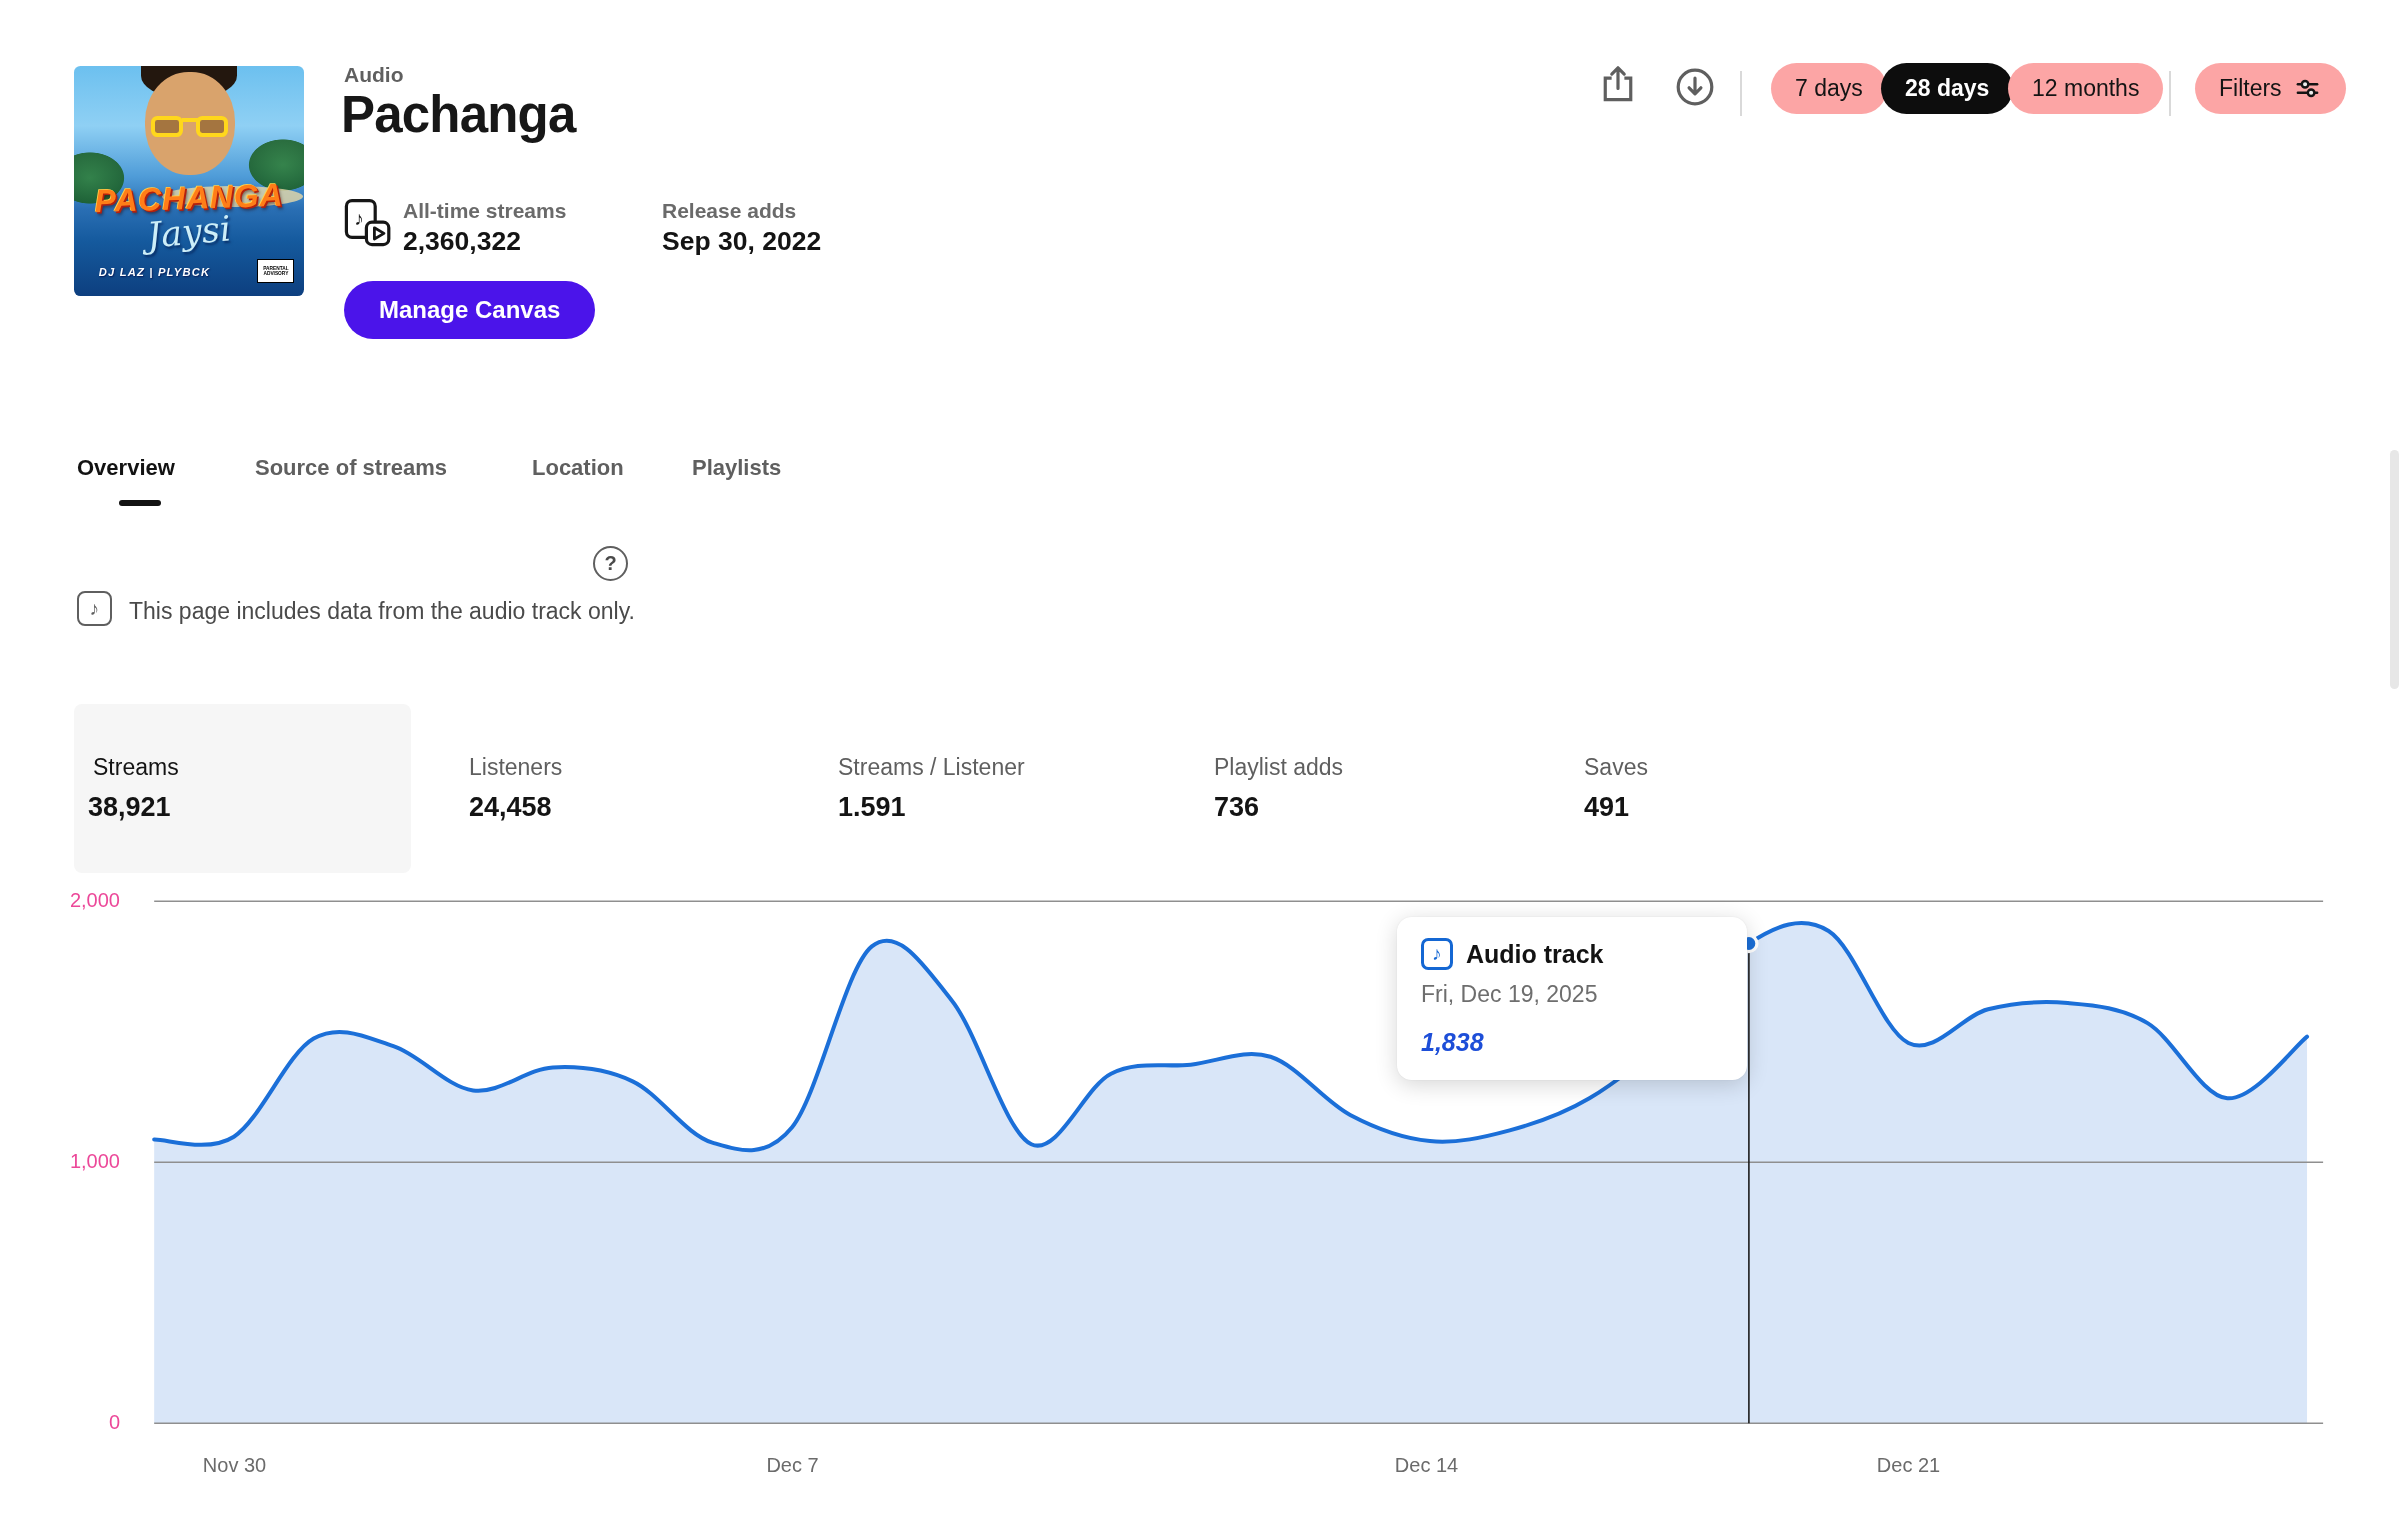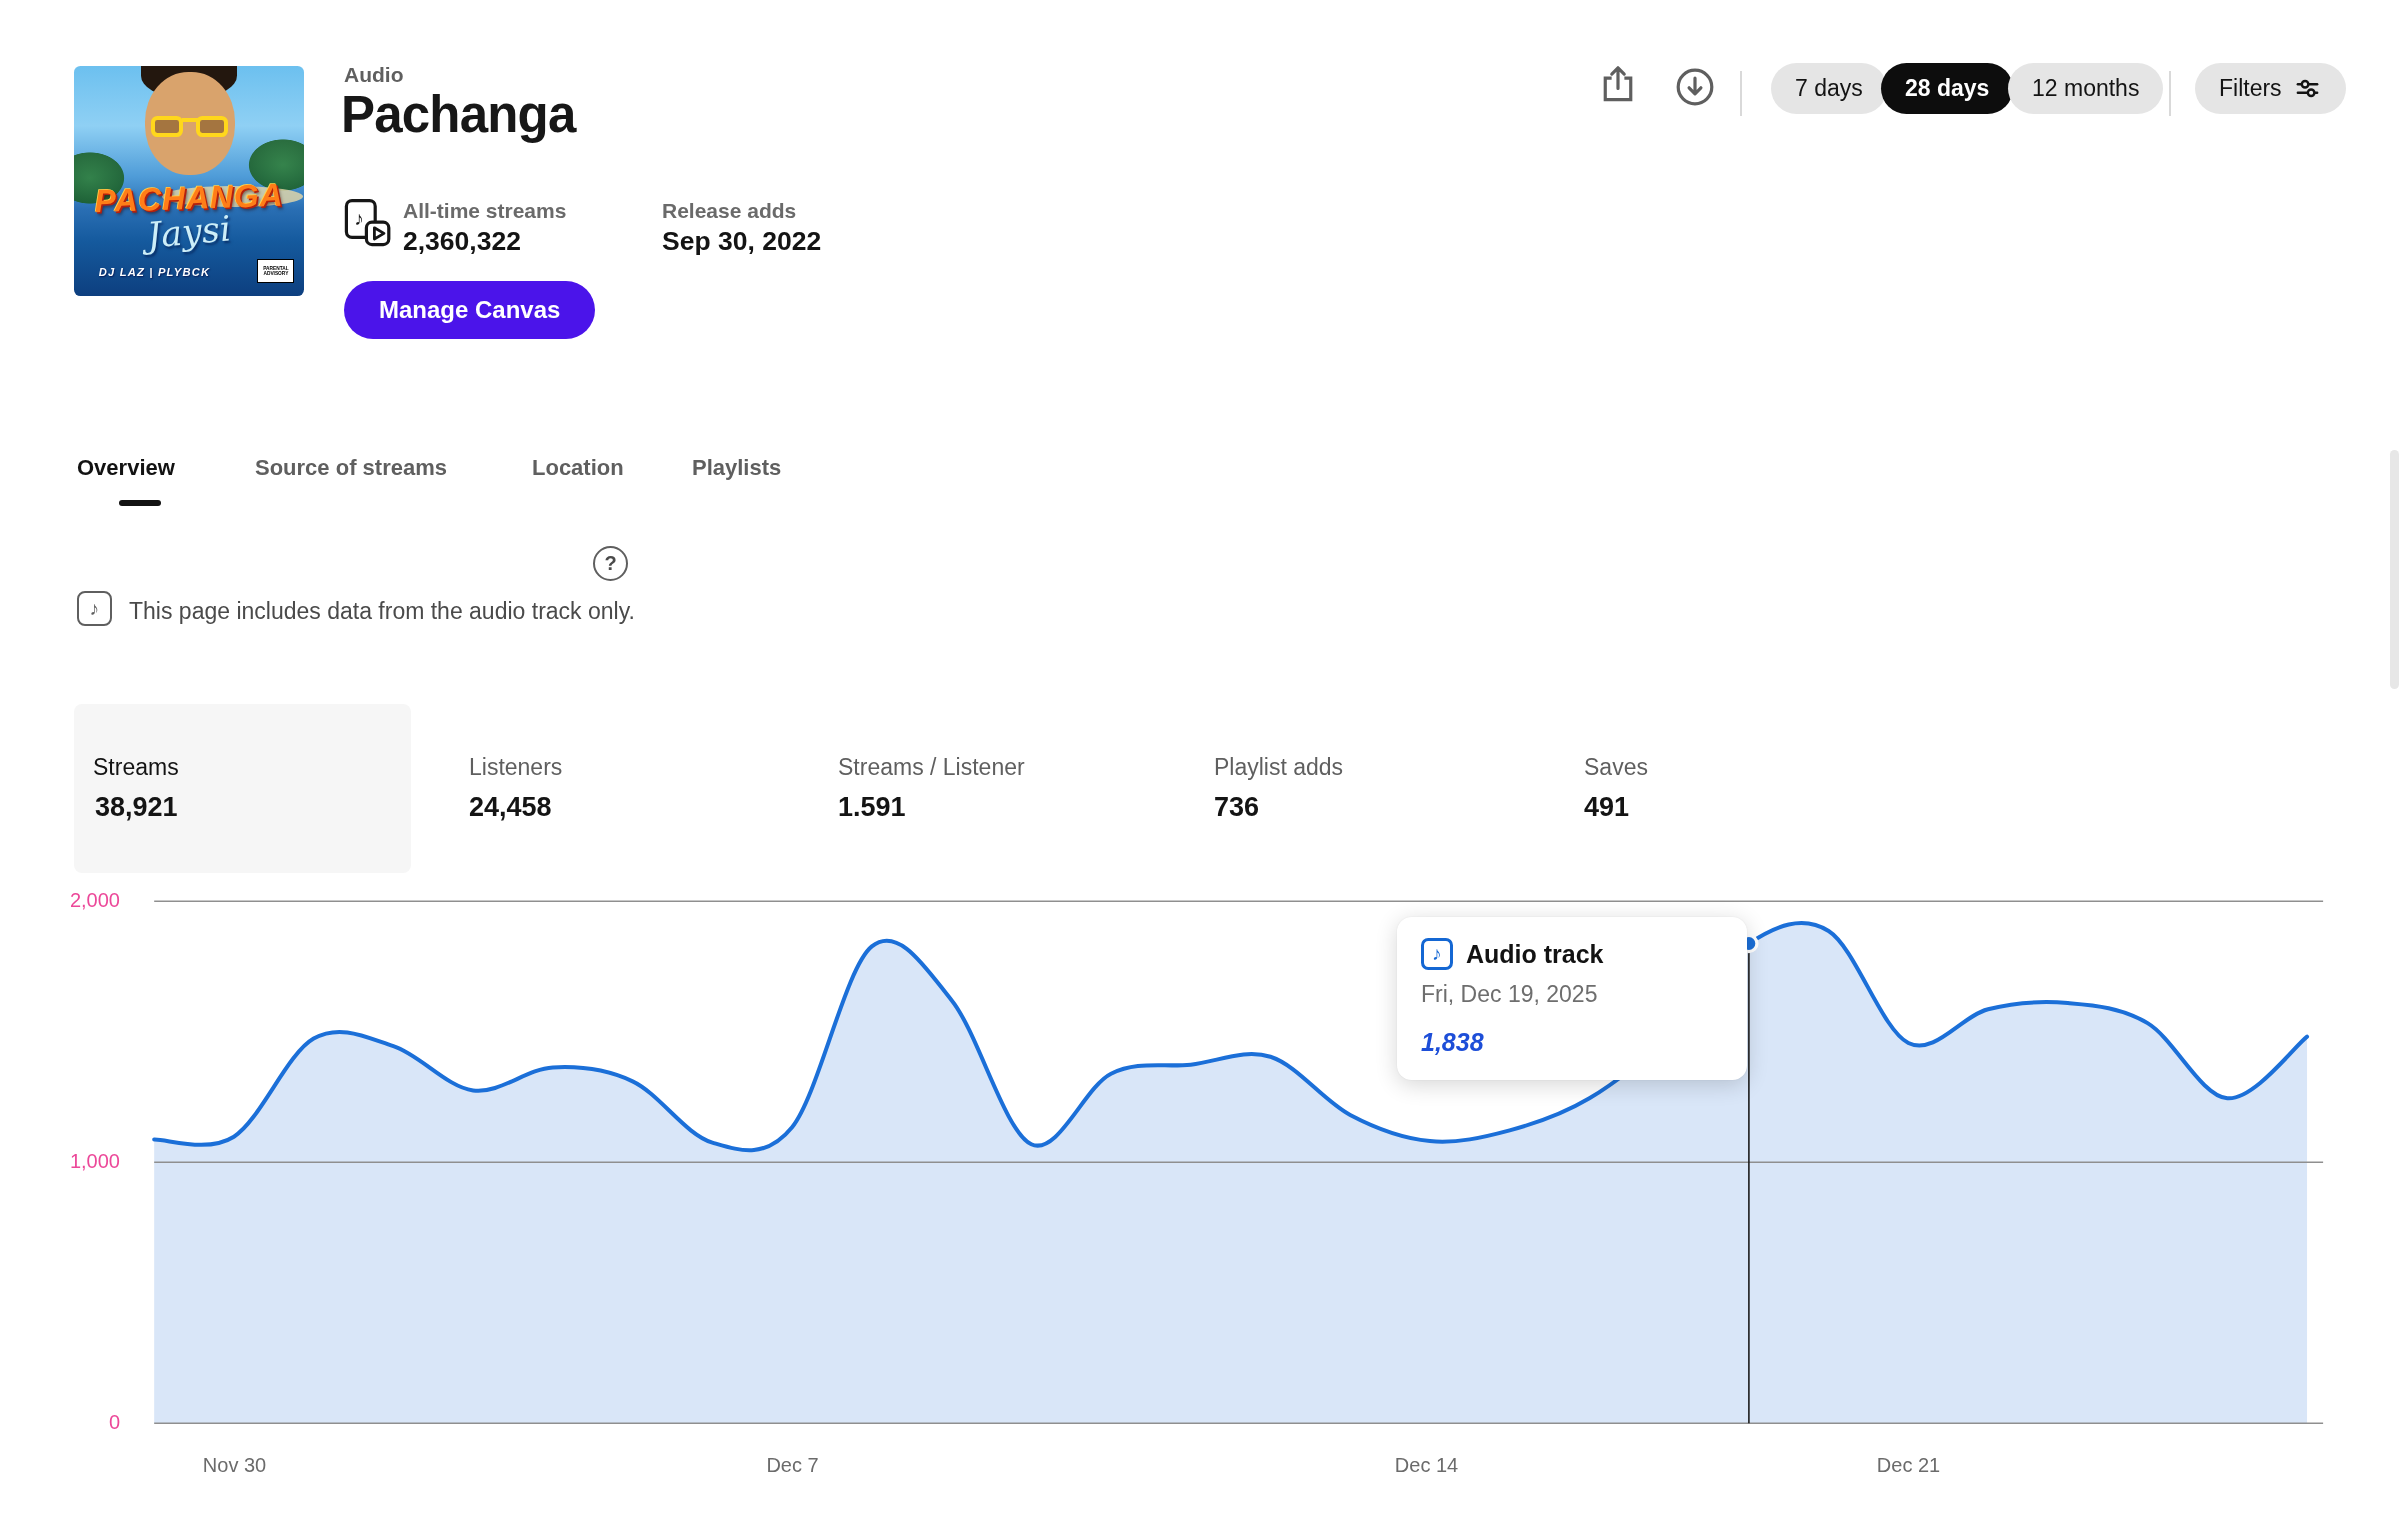--- a/index.html
+++ b/index.html
@@ -45,21 +45,21 @@
   .manage-canvas { position:absolute; left:344px; top:281px; height:58px; padding:0 35px; border:none; border-radius:29px;
     background:#4b14ea; color:#fff; font-family:inherit; font-size:24px; font-weight:700; cursor:pointer; }
 
   
   .icon-btn { position:absolute; background:none; border:none; cursor:pointer; padding:0; }
   .share-btn { left:1598px; top:63px; width:40px; height:43px; }
   .download-btn { left:1675px; top:67px; width:40px; height:40px; }
   .tb-divider { position:absolute; width:2.4px; background:#d9d9d9; top:71px; height:45px; }
   .divider-1 { left:1740px; }
   .divider-2 { left:2169px; }
-  .pill { position:absolute; top:63px; height:51px; border:none; border-radius:26px; background:#e5e5e5; color:#141414;
+  .pill { position:absolute; top:63px; height:51px; border:none; border-radius:26px; background:#fca5a5; color:#141414;
     font-family:inherit; font-size:23px; font-weight:500; cursor:pointer; padding:0 24px; }
   .pill.selected { background:#0d0d0d; color:#fff; font-weight:600; }
   .pill-7 { left:1771px; }
   .pill-28 { left:1881px; }
   .pill-12 { left:2008px; }
   .pill-filters { left:2195px; display:flex; align-items:center; gap:11.2px; font-weight:500; }
   .pill-filters svg { display:block; }
 
   
   .tab { position:absolute; top:455px; background:none; border:none; font-family:inherit; font-size:22px; font-weight:700; color:#5f5f5f; cursor:pointer; }
@@ -76,21 +76,21 @@
   .audio-note-icon { position:absolute; left:77px; top:591px; width:35px; height:35px; border:2.4px solid #5f5f5f; border-radius:8px;
     display:flex; align-items:center; justify-content:center; font-size:19px; color:#5f5f5f; }
   .audio-note-text { position:absolute; left:129px; top:598px; font-size:23px; color:#4a4a4a; }
 
   
   .stat { position:absolute; top:704px; height:169px; cursor:pointer; }
   .stat .s-label { position:absolute; top:50px; font-size:23px; color:#5f5f5f; white-space:nowrap; }
   .stat .s-value { position:absolute; top:88px; font-size:27px; font-weight:700; color:#141414; white-space:nowrap; }
   .stat-streams { left:74px; width:337px; background:#f6f6f6; border-radius:8px; }
   .stat-streams .s-label { left:19px; color:#141414; }
-  .stat-streams .s-value { left:21px;text-align:center; }
+  .stat-streams .s-value { left:14px;text-align:center; }
   .stat-listeners { left:469px; } .stat-spl { left:838px; } .stat-padds { left:1214px; } .stat-saves { left:1584px; }
   .stat-plain .s-label, .stat-plain .s-value { left:0; }
   .stat-plain { width:305px; }
 
   
   #chart-svg { position:absolute; left:0; top:0; }
   .y-tick { position:absolute; left:24px; width:96px; text-align:right; font-size:20px; color:#ec4899; }
   .x-tick { position:absolute; width:145px; text-align:center; font-size:20px; color:#6b6b6b; top:1454px; }
 
   

